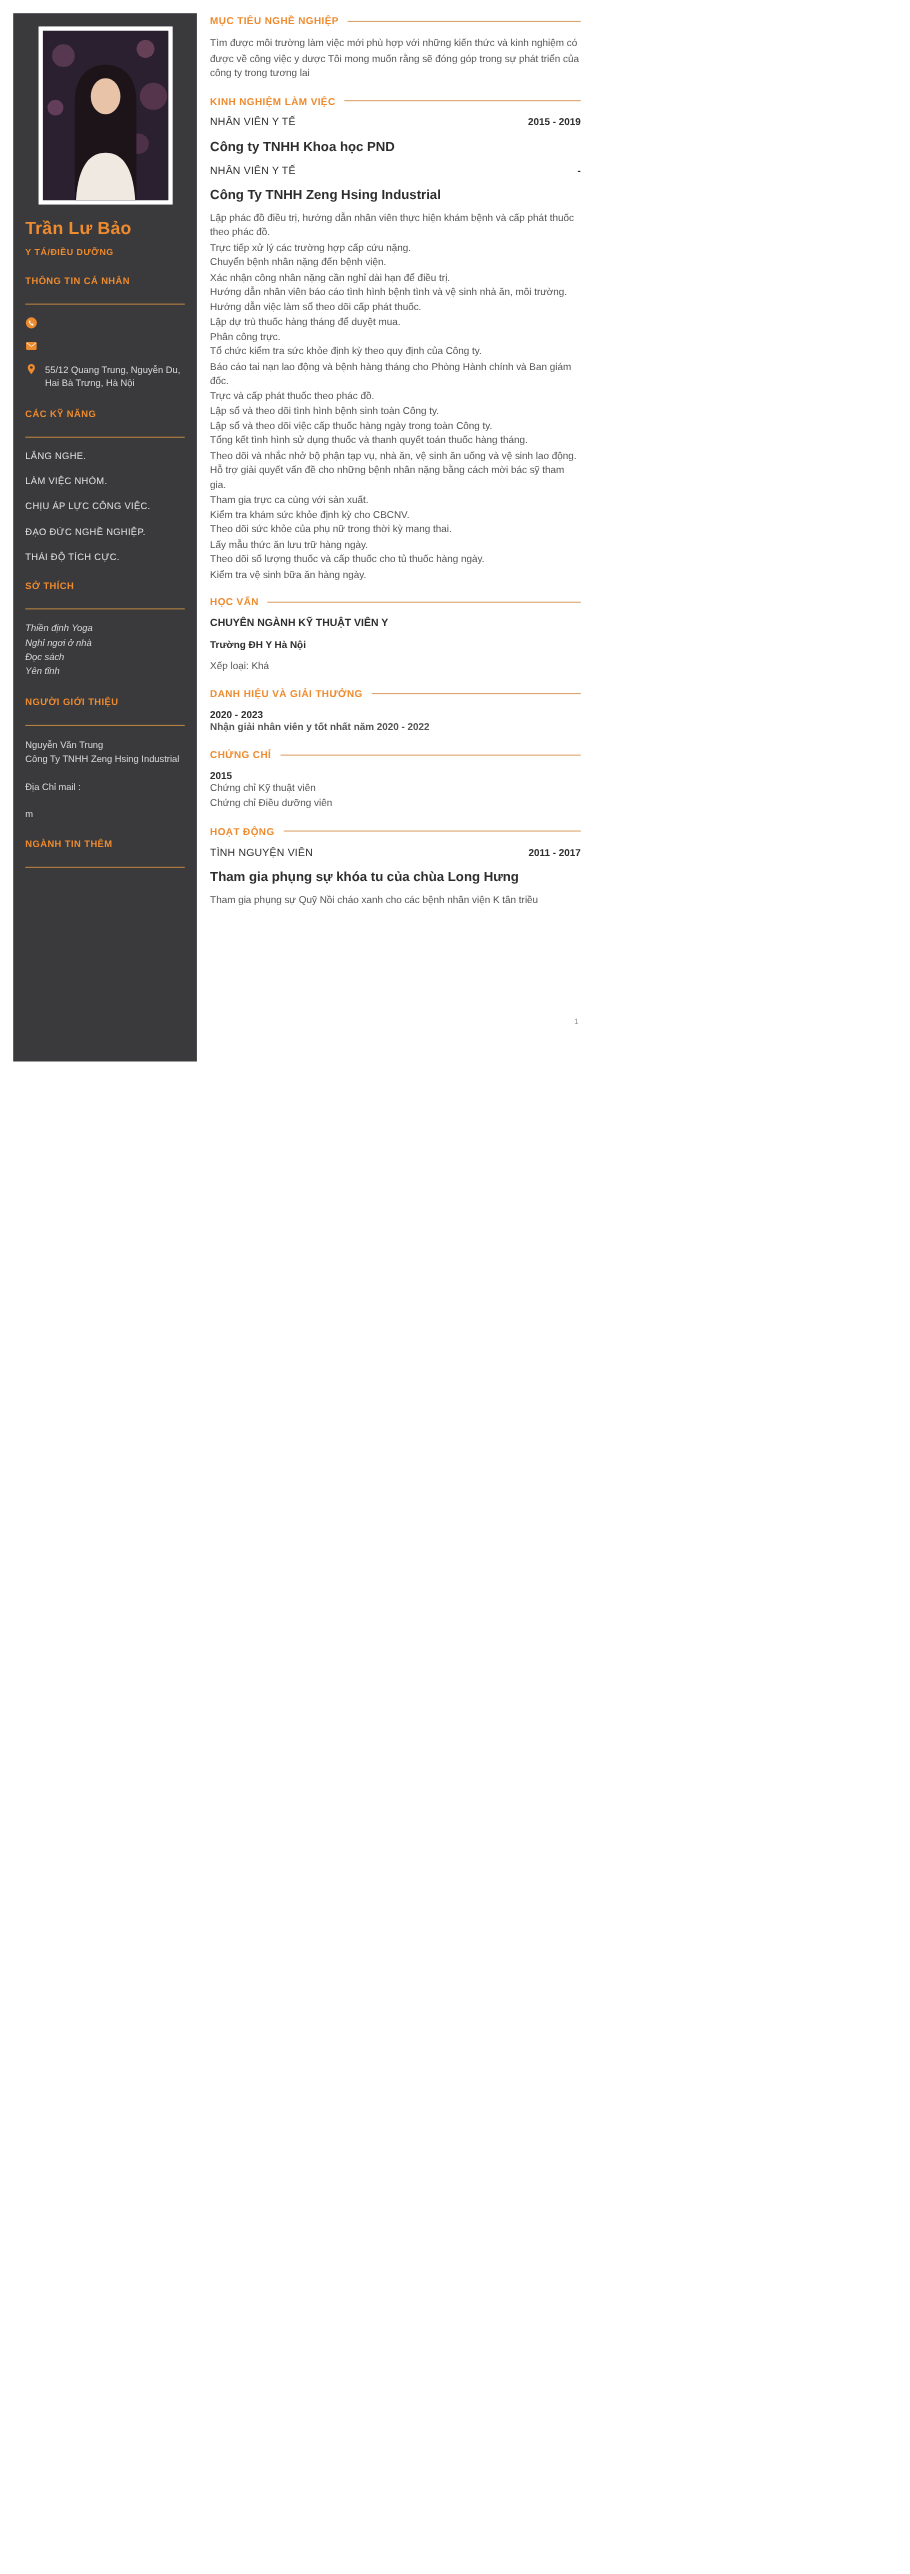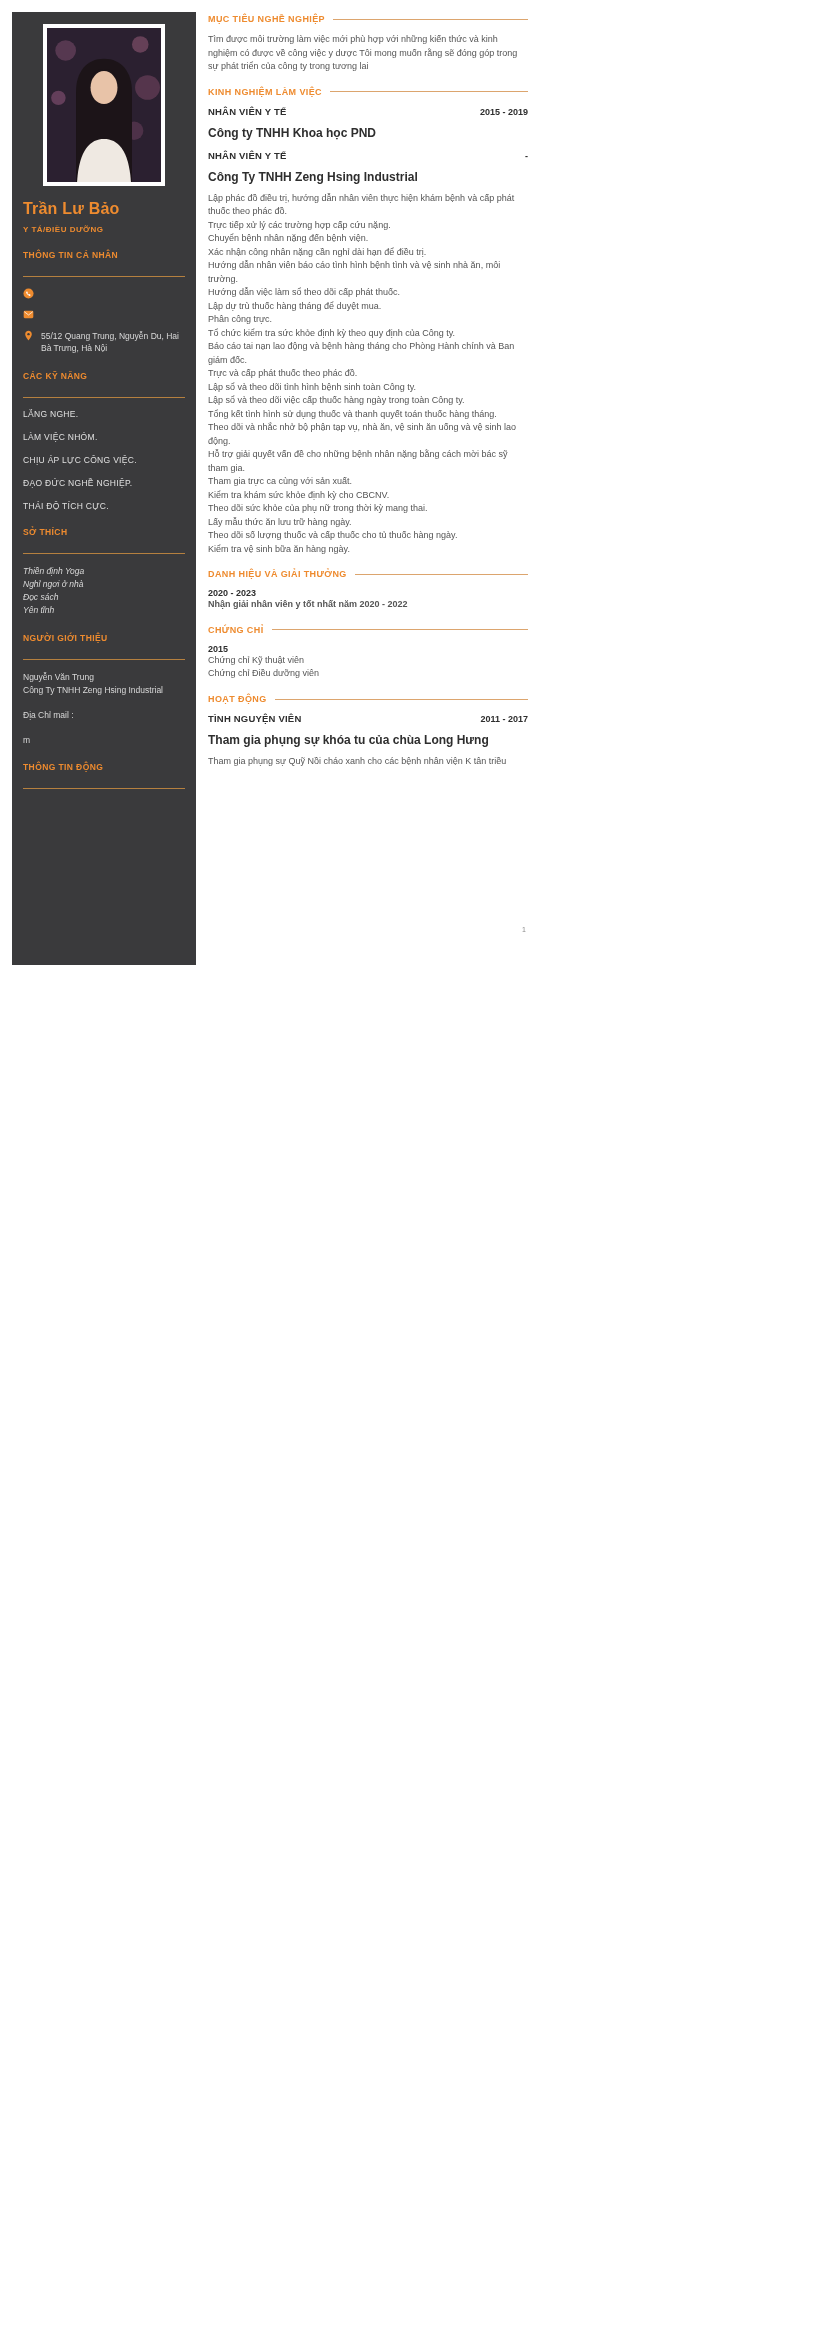--- a/index.html
+++ b/index.html
@@ -3,21 +3,21 @@
 <meta charset="utf-8">
 <style>
   * { margin:0; padding:0; box-sizing:border-box; }
   html,body { width:827px; height:2340px; background:#ffffff;
     font-family:"Liberation Sans", sans-serif; position:relative; }
   :root { --accent:#ee8b2f; --sidebar-bg:#3a3a3c; --rule:#dca56e; }
 
   .cv { position:absolute; left:12px; top:12px; width:516px; display:flex; }
 
   
-  .sidebar { width:184px; min-height:953px; background:var(--sidebar-bg);
+  .sidebar { width:167px; min-height:953px; background:var(--sidebar-bg);
     color:#d9d9d9; padding:10px 11px 20px; flex-shrink:0; }
   .photo-frame { width:122px; height:162px; margin:2px auto 14px;
     border:4px solid #fff; background:#241b2e; }
   .photo-frame svg { display:block; width:100%; height:100%; }
   .side-name { color:var(--accent); font-size:16px; font-weight:700;
     letter-spacing:.2px; margin:2px 0 7px; }
   .side-role { color:var(--accent); font-size:8px; font-weight:700;
     letter-spacing:.5px; margin-bottom:6px; }
   .side-heading { color:var(--accent); font-size:8.5px; font-weight:700;
     letter-spacing:.4px; border-bottom:1px solid #b5803f; padding-bottom:16px;
@@ -32,21 +32,21 @@
   
   main { flex:1; padding:2px 0 0 12px; min-width:0; }
   .m-section { margin-bottom:13px; }
   .m-heading { display:flex; align-items:center; color:var(--accent);
     font-size:9px; font-weight:700; letter-spacing:.4px; margin-bottom:9px; }
   .m-heading .rule { flex:1; height:1px; background:var(--rule); margin-left:8px; }
   .para { font-size:9px; color:#555; line-height:1.5; }
   .job { margin-bottom:10px; }
   .job-head { display:flex; justify-content:space-between; align-items:baseline;
     margin:4px 0 9px; }
-  .job-title { font-size:9.5px; font-weight:700; color:#2e2e2e; letter-spacing:.2px; }
+  .job-title { font-size:9.5px; font-weight:400; color:#2e2e2e; letter-spacing:.2px; }
   .job-period { font-size:9px; font-weight:700; color:#2e2e2e; white-space:nowrap; }
   .job-company { font-size:12px; font-weight:700; color:#2e2e2e; margin-bottom:8px; }
   .detail-line { font-size:9px; color:#545454; line-height:1.5; }
   .edu-major { font-size:9.5px; font-weight:700; color:#2e2e2e; margin:2px 0 9px; }
   .edu-school { font-size:9px; font-weight:700; color:#2e2e2e; margin-bottom:8px; }
   .year-row { display:flex; align-items:flex-start; margin-bottom:4px;flex-direction:column; }
   .year { font-size:9px; font-weight:700; color:#2e2e2e; width:52px; flex-shrink:0; }
   .year-text { font-size:9px; color:#555; line-height:1.5;font-weight:bold; }
   .year-lines { flex:1; }
   .cert-line { font-size:9px; color:#555; line-height:1.55; }
@@ -136,21 +136,21 @@
 
         <div class="ref-line"></div>
 
         <div class="ref-line">Địa Chỉ mail  :</div>
 
         <div class="ref-line"></div>
 
         <div class="ref-line">m</div>
       </div>
 
-    <div class="side-heading">THÔNG TIN ĐỘNG</div>
+    <div class="side-heading">NGÀNH TIN THÊM</div>
 
   </aside>
 
   <main>
 
     <section class="m-section">
       <div class="m-heading">
         <span>MỤC TIÊU NGHỀ NGHIỆP</span>
         <span class="rule"></span>
       </div>
@@ -219,20 +219,29 @@
 
             <div class="detail-line">Lấy mẫu thức ăn lưu trữ hàng ngày.</div>
 
             <div class="detail-line">Theo dõi số lượng thuốc và cấp thuốc cho tủ thuốc hàng ngày.</div>
 
             <div class="detail-line">Kiểm tra vệ sinh bữa ăn hàng ngày.</div>
           </div>
       </div>
     </section>
 
+    <section class="m-section">
+      <div class="m-heading">
+        <span>HỌC VẤN</span>
+        <span class="rule"></span>
+      </div>
+      <div class="edu-major">CHUYÊN NGÀNH KỸ THUẬT VIÊN Y</div>
+      <div class="edu-school">Trường ĐH Y Hà Nội</div>
+      <div class="para">Xếp loại: Khá</div>
+    </section>
 
     <section class="m-section">
       <div class="m-heading">
         <span>DANH HIỆU VÀ GIẢI THƯỞNG</span>
         <span class="rule"></span>
       </div>
       <div class="year-row">
         <span class="year">2020 - 2023</span>
         <span class="year-text">Nhận giải nhân viên y tốt nhất năm 2020 - 2022</span>
       </div>

